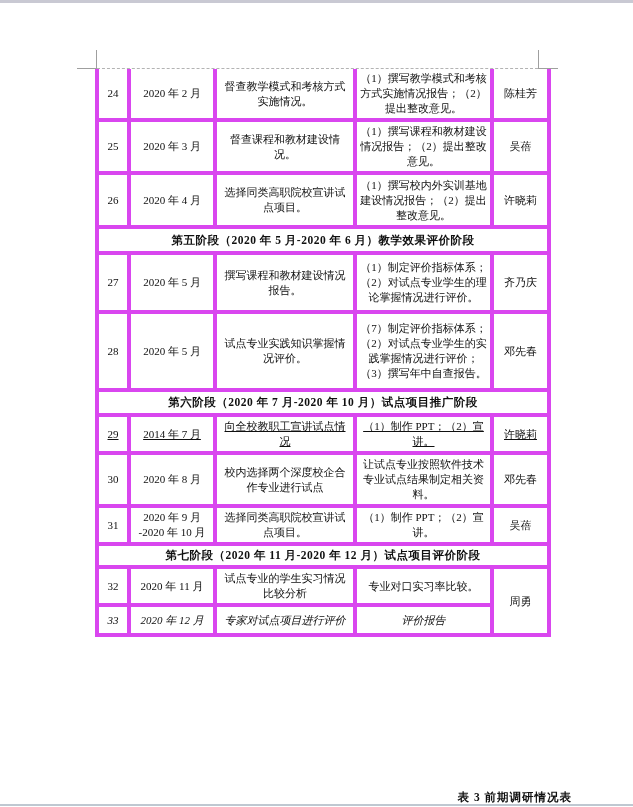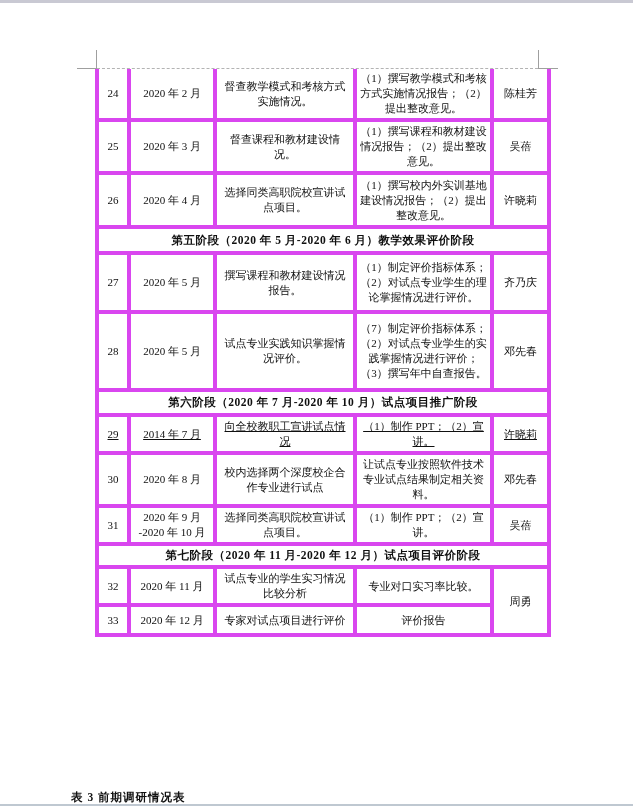--- a/index.html
+++ b/index.html
@@ -62,22 +62,22 @@
     white-space: nowrap;
   }
   .body-paragraph {
     position: absolute; left: 75px; top: 667px; width: 481px;
     font-size: 14px; line-height: 24.2px;
     text-align: justify;
     text-indent: 44px;
     letter-spacing: 0.3px;
   }
   .table-caption {
-    position: absolute; left: 71px; top: 790px; width: 482px;
-    text-align: left;
+    position: absolute; left: 90px; top: 790px; width: 482px;
+    text-align: right;
     font-size: 11.5px;
     font-weight: bold;
     letter-spacing: 1px;
   }
 </style>
 </head>
 <body>
 
 <div class="page">
 
@@ -164,21 +164,21 @@
         <tr style="height: 22px; margin-top: 14px;">
           <td colspan="5" class="stage">第七阶段（2020 年 11 月-2020 年 12 月）试点项目评价阶段</td>
         </tr>
         <tr style="height: 33px;">
           <td>32</td>
           <td class="date">2020 年 11 月</td>
           <td>试点专业的学生实习情况比较分析</td>
           <td>专业对口实习率比较。</td>
           <td rowspan="2">周勇</td>
         </tr>
-        <tr style="height: 30px;">
+        <tr style="height: 30px; font-style: italic;">
           <td>33</td>
           <td class="date">2020 年 12 月</td>
           <td>专家对试点项目进行评价</td>
           <td>评价报告</td>
         </tr>
       </tbody>
   </table>
 
 
 

